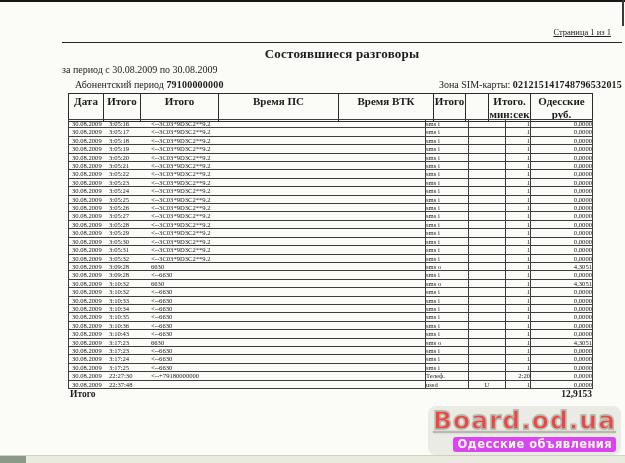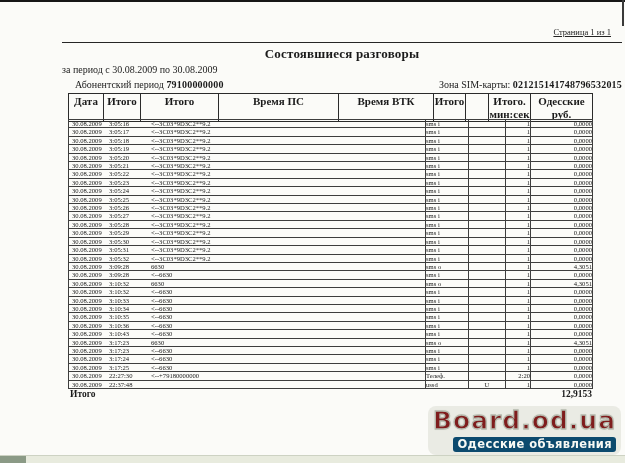--- a/index.html
+++ b/index.html
@@ -44,23 +44,23 @@
   .c-cost{text-align:right;padding-right:4px;}
 
   .totals{position:absolute;top:389px;left:68px;width:524px;
           display:flex;justify-content:space-between;font-weight:bold;font-size:9.5px;}
   .totals .t-label{padding-left:2px;}
 
   .watermark{position:absolute;right:4px;bottom:8px;text-align:right;
              font-family:"DejaVu Sans",sans-serif;
              background:rgba(213,216,205,.45);border-radius:8px;padding:2px 5px 3px;}
   .wm-site{font-size:25px;font-weight:bold;line-height:1;letter-spacing:1px;
-           color:#7f1d1d;-webkit-text-stroke:1.3px #b6baae;text-shadow:0 0 2px #c3c7ba;}
+           color:#ef4444;-webkit-text-stroke:1.3px #b6baae;text-shadow:0 0 2px #c3c7ba;text-decoration:underline;}
   .wm-tagline{display:inline-block;margin-top:2px;font-size:11.5px;font-weight:bold;
-              color:#f8f9f4;background:#0c4a6e;padding:0 4px 1px;border-radius:3px;letter-spacing:.4px;}
+              color:#f8f9f4;background:#d946ef;padding:0 4px 1px;border-radius:3px;letter-spacing:.4px;}
 
   .bottom-band{position:absolute;bottom:0;left:0;width:625px;height:7px;
                background:#e8ebde;border-top:1px solid #cdd2c3;}
   .band-chip{position:absolute;bottom:0;left:0;width:26px;height:7px;background:#8b9a86;}
 </style>
 </head>
 <body>
 
 <div class="doc">
   <div class="top-border"></div>

